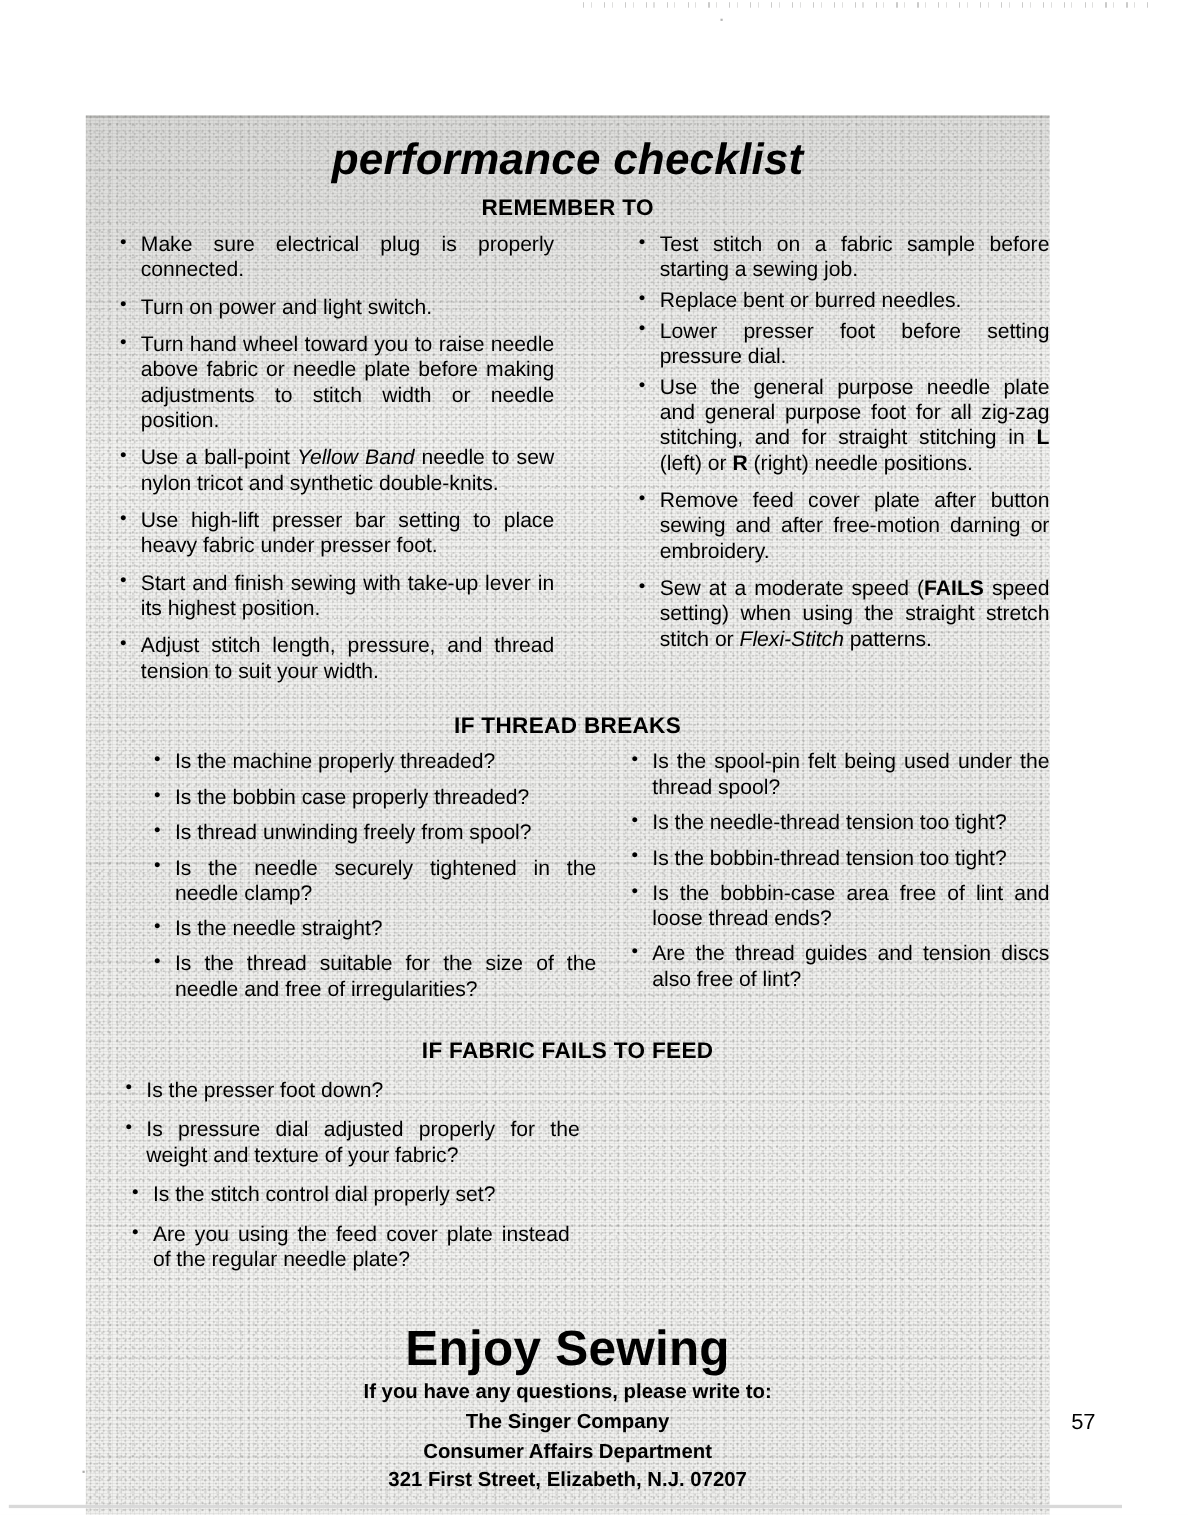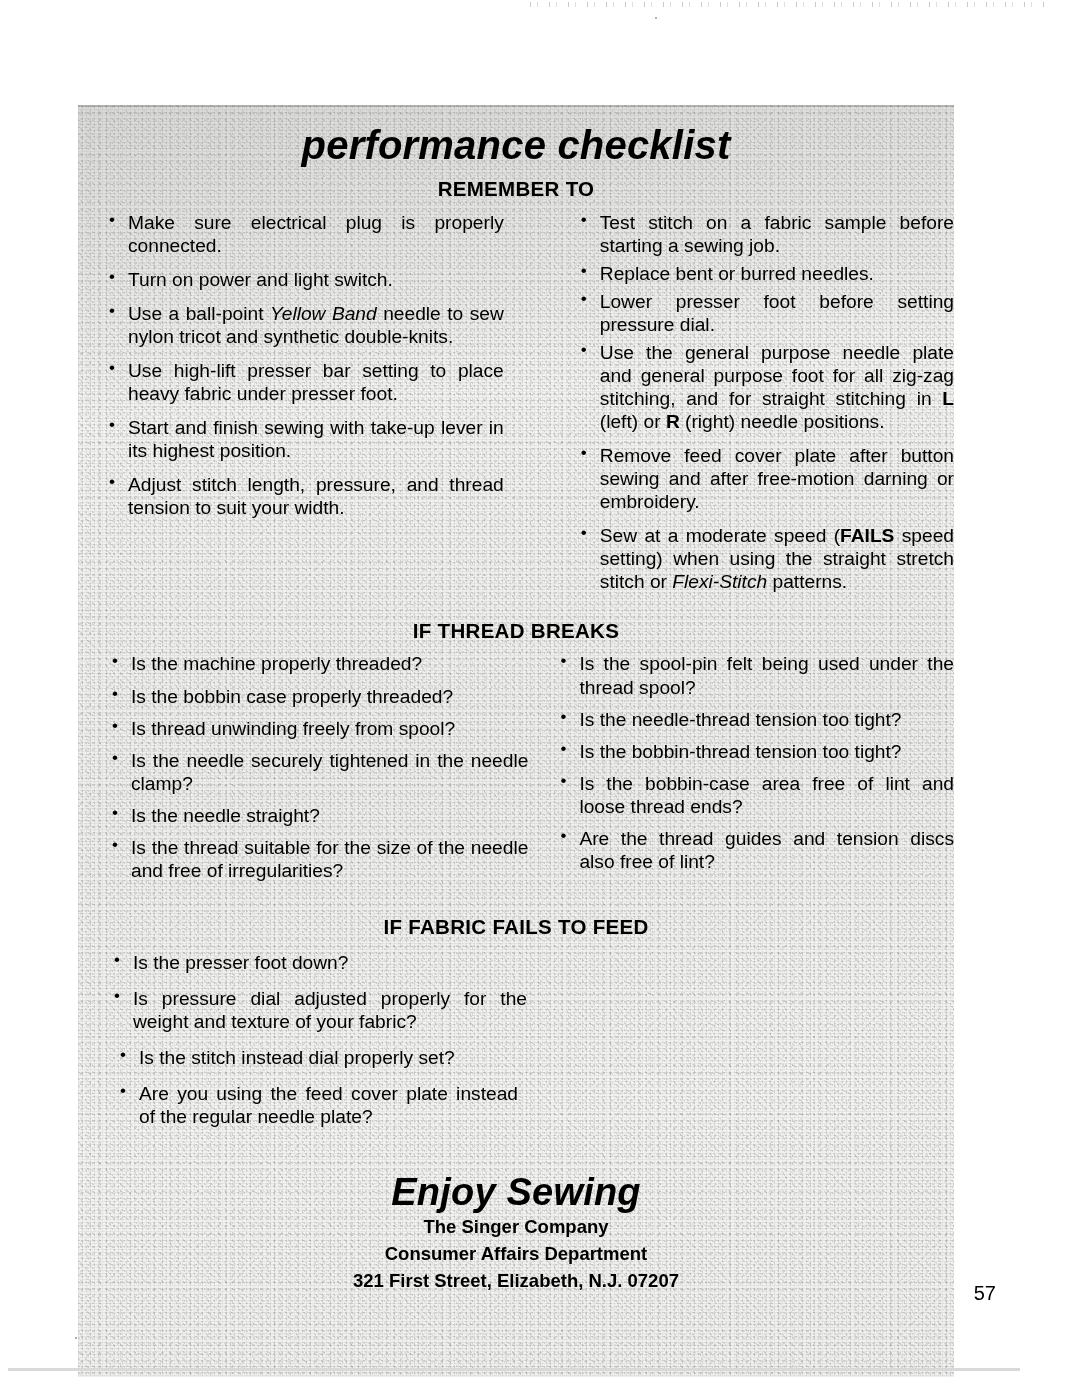--- a/index.html
+++ b/index.html
@@ -147,38 +147,37 @@
   ul.blist > li.nojust { text-align: left; }
 
   
   #sec-remember { margin-top: 10px; }
   #sec-remember .cols { margin-top: 10px; gap: 43px; }
   #sec-remember .col-left  { width: 423px; margin-left: 29px; }
   #sec-remember .col-right { width: 400px; margin-left: 32px; }
 
   
   #sec-thread { margin-top: 26px; }
-  #sec-thread .cols { margin-top: 9px; }
+  #sec-thread .cols { margin-top: 9px; margin-left: 28px; }
   #sec-thread .col-left  { width: 423px; margin-left: 32px; }
   #sec-thread .col-right { width: 400px; margin-left: 30px; }
   #sec-thread ul.blist > li { margin-bottom: 9px; }
 
   
   #sec-fabric { margin-top: 24px; }
   #sec-fabric .cols { margin-top: 12px; flex-direction: column; }
   #sec-fabric .col-left  { width: 415px; margin-left: 34px; }
   #sec-fabric .col-right { width: 400px; margin-left: 40px; }
   #sec-fabric ul.blist > li { margin-bottom: 13px; }
 
   
   #closing { margin-top: 30px; text-align: center; }
   #enjoy {
     margin: 0;
-    font-size: 38px;
-    font-style: italic;
+    font-size: 45px;
     font-weight: bold;
     letter-spacing: 0.2px;
   }
   #closing .addr-line {
     font-size: 18.5px;
     font-weight: bold;
     line-height: 1.45;
   }
   #closing .addr-line:first-of-type { margin-top: 10px; }
 
@@ -211,20 +210,21 @@
 
     <section id="sec-remember">
       <h2 class="section-head">REMEMBER TO</h2>
 
       <div class="cols">
 
         <div class="col col-left">
           <ul class="blist">
             <li>Make sure electrical plug is properly connected.</li>
             <li>Turn on power and light switch.</li>
+            <li>Turn hand wheel toward you to raise needle above fabric or needle plate before making adjustments to stitch width or needle position.</li>
             <li>Use a ball-point <em class="it">Yellow Band</em> needle to sew nylon tricot and synthetic double-knits.</li>
             <li>Use high-lift presser bar setting to place heavy fabric under presser foot.</li>
             <li>Start and finish sewing with take-up lever in its highest position.</li>
             <li>Adjust stitch length, pressure, and thread tension to suit your width.</li>
           </ul>
         </div>
 
         <div class="col col-right">
           <ul class="blist">
             <li class="tight">Test stitch on a fabric sample before starting a sewing job.</li>
@@ -275,30 +275,31 @@
 
         <div class="col col-left">
           <ul class="blist">
             <li class="nojust">Is the presser foot down?</li>
             <li>Is pressure dial adjusted properly for the weight and texture of your fabric?</li>
           </ul>
         </div>
 
         <div class="col col-right">
           <ul class="blist">
-            <li class="nojust">Is the stitch instead dial properly set?</li>
+            <li class="nojust">Is the stitch control dial properly set?</li>
             <li>Are you using the feed cover plate instead of the regular needle plate?</li>
           </ul>
         </div>
 
       </div>
     </section>
 
     <div id="closing">
       <div id="enjoy">Enjoy Sewing</div>
+      <div class="addr-line">If you have any questions, please write to:</div>
       <div class="addr-line">The Singer Company</div>
       <div class="addr-line">Consumer Affairs Department</div>
       <div class="addr-line">321 First Street, Elizabeth, N.J. 07207</div>
     </div>
 
   </div>
 </div>
 
 <div id="page-number">57</div>
 <div id="stray-dot-bottom"></div>

